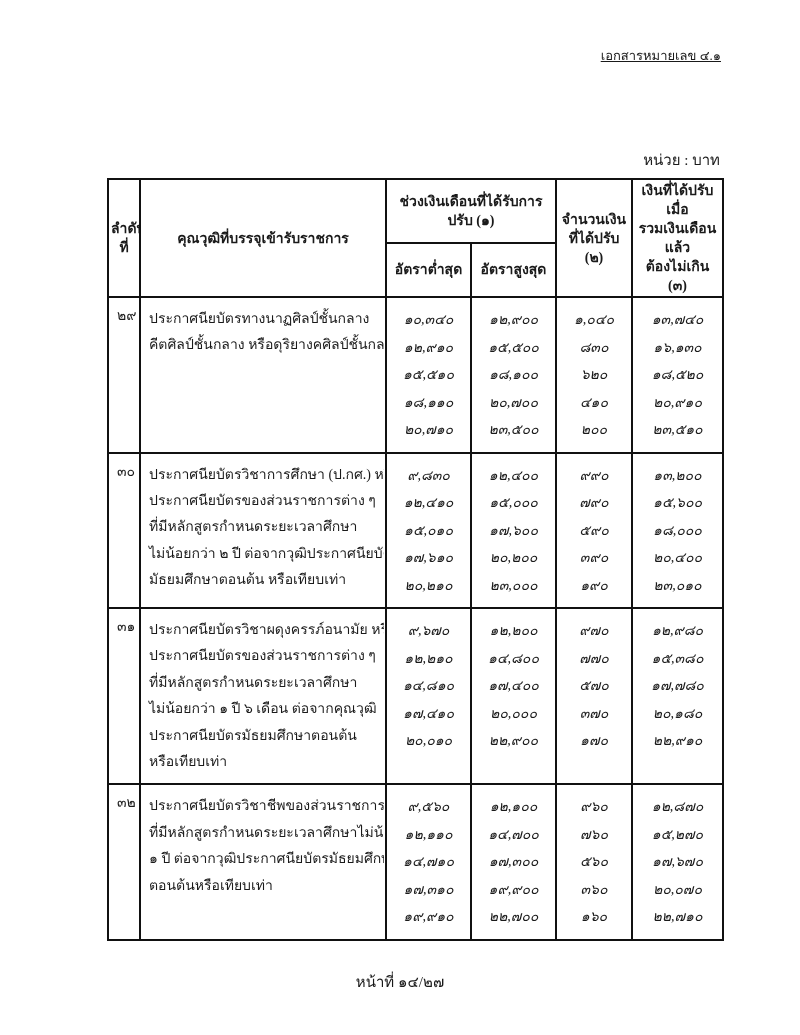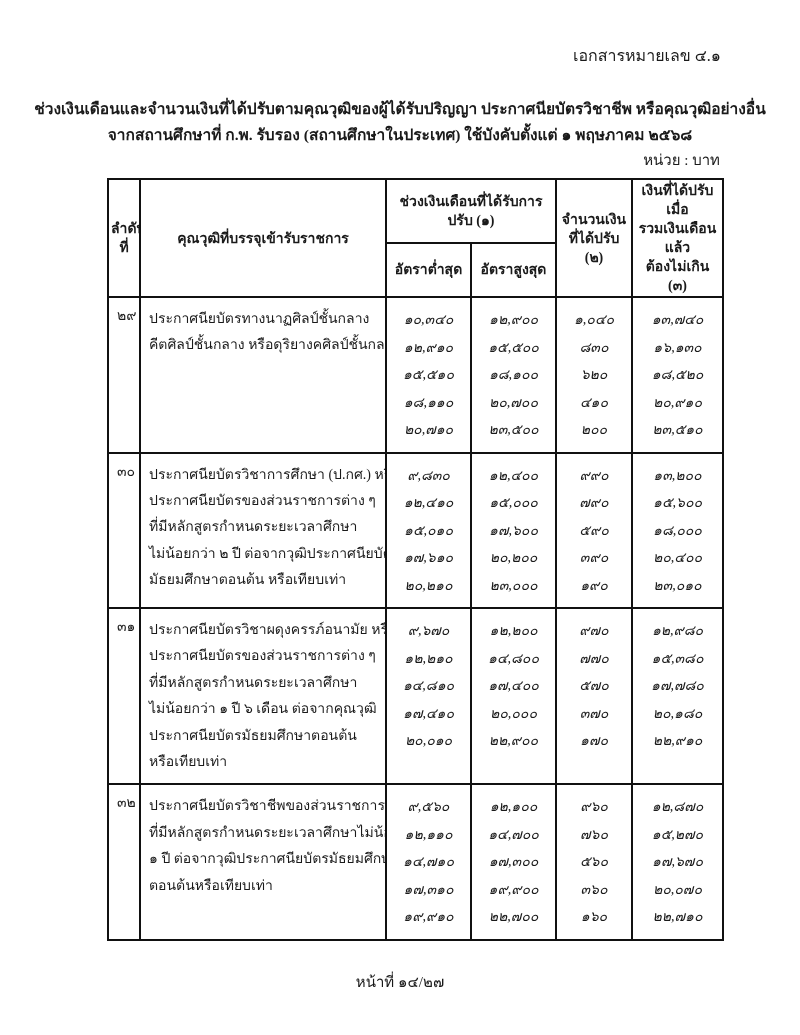--- a/index.html
+++ b/index.html
@@ -13,23 +13,24 @@
     height: 1035px;
     background: #ffffff;
     overflow: hidden;
     font-family: "Liberation Serif", "DejaVu Sans", sans-serif;
     color: #1a1a1a;
   }
   .doc-number {
     position: absolute;
     top: 46px;
     right: 79px;
-    font-size: 16px;
+    font-size: 13px;
     line-height: 20px;
     white-space: nowrap;
+    text-decoration: underline;
   }
   .title {
     position: absolute;
     top: 96px;
     left: 0;
     width: 800px;
     text-align: center;
     font-size: 15.5px;
     font-weight: bold;
     line-height: 26px;
@@ -75,20 +76,21 @@
   tbody tr:nth-child(4) { height: 131px; }
   .c-no {
     text-align: center;
     padding-top: 7px;
     line-height: 20px;
   }
   .c-qual {
     padding: 5px 4px 0 7px;
     line-height: 26.4px;
     white-space: nowrap;
+    border-radius: 16px;
   }
   .c-num {
     text-align: center;
     padding-top: 6px;
     font-style: italic;
   }
   .c-num .num {
     line-height: 27.5px;
     white-space: nowrap;
   }
@@ -102,24 +104,20 @@
     line-height: 22px;
   }
 </style>
 </head>
 <body>
 
 <div class="page">
 
   <div class="doc-number">เอกสารหมายเลข ๔.๑</div>
 
-  <div class="title">
-    <div>ช่วงเงินเดือนและจำนวนเงินที่ได้ปรับตามคุณวุฒิของผู้ได้รับปริญญา ประกาศนียบัตรวิชาชีพ หรือคุณวุฒิอย่างอื่น</div>
-    <div>จากสถานศึกษาที่ ก.พ. รับรอง (สถานศึกษาในประเทศ) ใช้บังคับตั้งแต่ ๑ พฤษภาคม ๒๕๖๘</div>
-  </div>
 
   <div class="unit-label">หน่วย : บาท</div>
 
   <table class="salary-table">
     <colgroup>
       <col style="width:32px">
       <col style="width:246px">
       <col style="width:85px">
       <col style="width:85px">
       <col style="width:76px">

